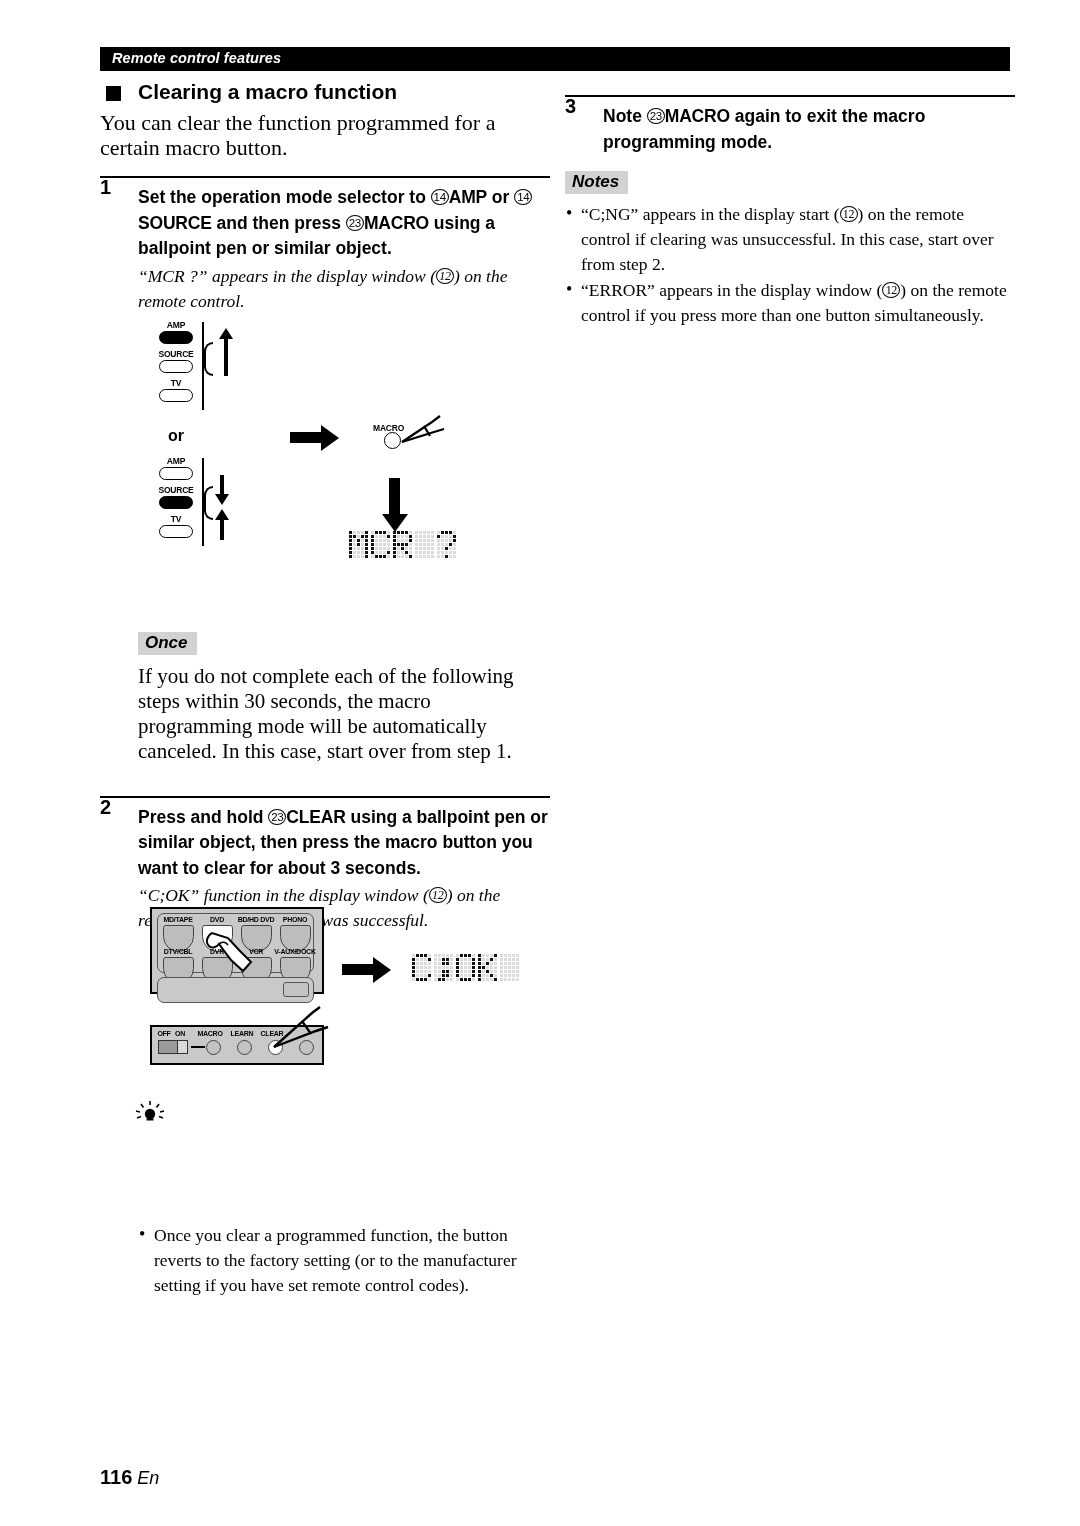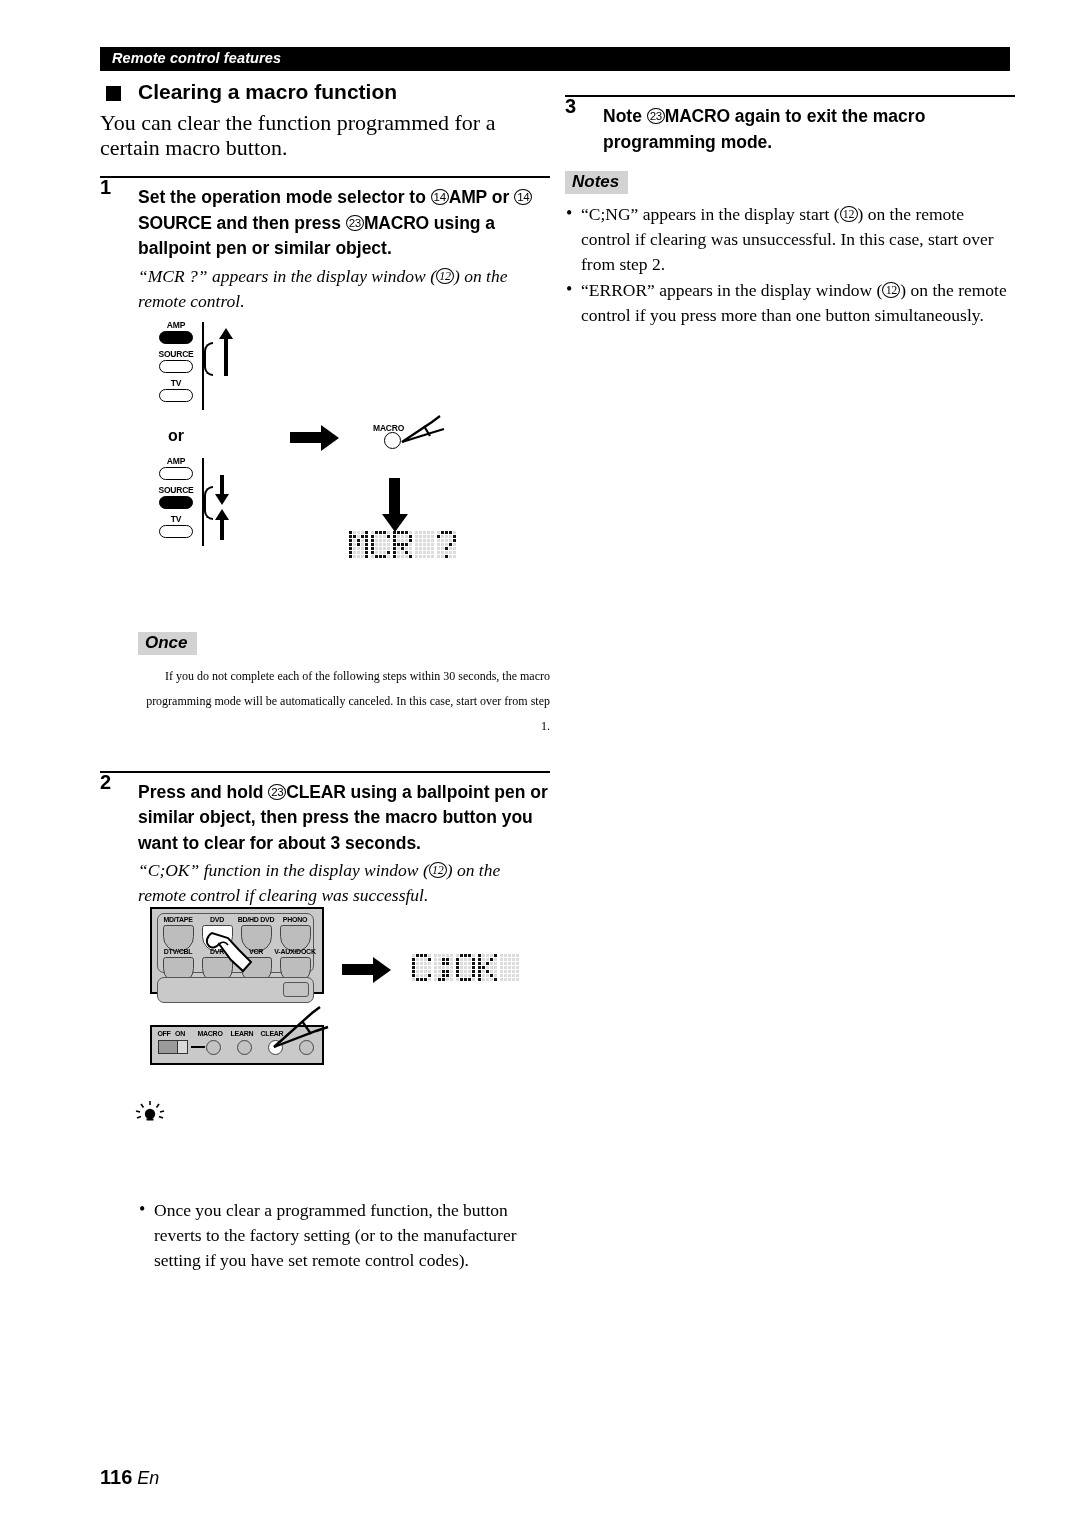--- a/index.html
+++ b/index.html
@@ -59,21 +59,21 @@
   .circ.ser{font-family:"Liberation Serif",serif;font-size:12px;}
   .kbd{font-family:"Liberation Sans",sans-serif;font-weight:bold;letter-spacing:-.2px;}
 
   
   .note-tag{
     display:inline-block;background:#d2d2d2;padding:1px 9px 2px 7px;
     font-family:"Liberation Sans",sans-serif;font-weight:bold;font-style:italic;
     font-size:17px;
   }
   .note-wrap{margin-left:38px;margin-top:18px;}
-  .note-wrap .note-txt{font-size:12px;line-height:25px;margin-top:9px;text-align:right;}
+  .note-wrap .note-txt{font-size:21px;line-height:25px;margin-top:9px;}
 
   .notes-box{margin-top:16px;}
   .notes-box ul{margin:8px 0 0 0;padding:0;list-style:none;}
   .notes-box li{
     font-size:17.5px;line-height:25px;position:relative;padding-left:16px;margin-bottom:1px;
   }
   .notes-box li:before{content:"•";position:absolute;left:1px;top:-1px;font-size:18px;}
 
   
   .tips{margin-left:38px;margin-top:28px;}

